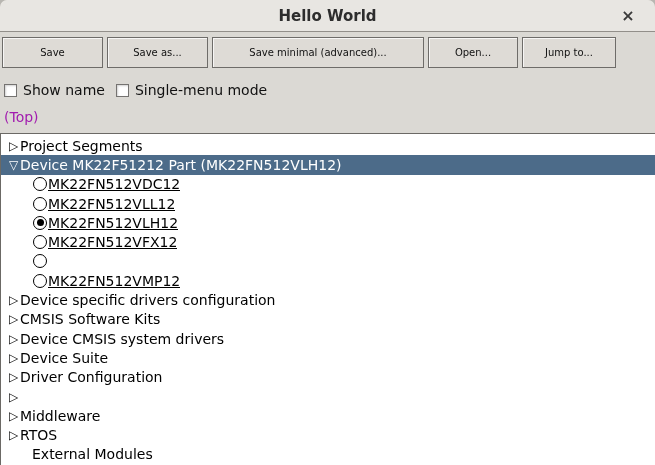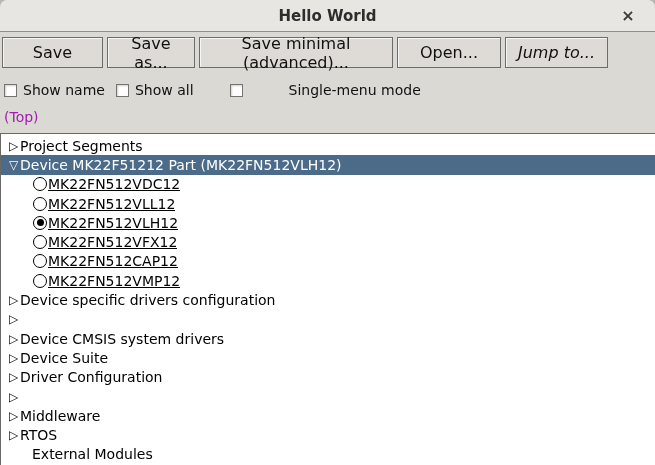--- a/index.html
+++ b/index.html
@@ -32,29 +32,29 @@
   
   .toolbar{
     flex:none;display:flex;gap:4px;
     padding:5px 2px 0 2px;
   }
   .btn{
     height:31px;box-sizing:border-box;
     background:#dedbd6;
     border:1px solid #6e6c69;
     box-shadow:inset 1px 1px 0 rgba(255,255,255,0.75);
-    font-family:inherit;font-size:16px;color:#111;
+    font-family:inherit;font-size:10px;color:#111;
     display:flex;align-items:center;justify-content:center;
     padding:0 6px;
   }
   .btn:nth-child(1){width:101px;}
-  .btn:nth-child(2){width:88px;}
-  .btn:nth-child(3){width:194px;}
-  .btn:nth-child(4){width:104px;}
-  .btn:nth-child(5){width:103px;font-style:italic;}
+  .btn:nth-child(2){width:101px;}
+  .btn:nth-child(3){width:212px;}
+  .btn:nth-child(4){width:90px;}
+  .btn:nth-child(5){width:94px;}
   
   .options{
     flex:none;display:flex;align-items:center;
     margin-top:13px;padding-left:4px;height:18px;text-align:center;
   }
   .cb-item{display:flex;align-items:center;}
   .cb-item:nth-child(2){margin-left:11px;}
   .cb-item:nth-child(3){margin-left:36px;gap:40px;}
   .cb-box{
     width:13px;height:13px;flex:none;box-sizing:border-box;
@@ -118,24 +118,20 @@
       <button class="btn">Jump to...</button>
     </div>
 
   <div class="options">
       <span class="cb-item">
         <span class="cb-box"></span>
         <span class="cb-label">Show name</span>
       </span>
       <span class="cb-item">
         <span class="cb-box"></span>
-        <span class="cb-label">Show all</span>
-      </span>
-      <span class="cb-item">
-        <span class="cb-box"></span>
         <span class="cb-label">Single-menu mode</span>
       </span>
     </div>
 
   <div class="top-label">(Top)</div>
 
   <div class="tree">
       <div class="tree-row">
         <span class="expander">▷</span>
         <span class="row-label">Project Segments</span>
@@ -155,32 +151,32 @@
       <div class="tree-row radio-row">
         <span class="radio checked"></span>
         <span class="row-label">MK22FN512VLH12</span>
       </div>
       <div class="tree-row radio-row">
         <span class="radio"></span>
         <span class="row-label">MK22FN512VFX12</span>
       </div>
       <div class="tree-row radio-row">
         <span class="radio"></span>
-        <span class="row-label">MK22FN512CAP12</span>
       </div>
       <div class="tree-row radio-row">
         <span class="radio"></span>
         <span class="row-label">MK22FN512VMP12</span>
       </div>
       <div class="tree-row">
         <span class="expander">▷</span>
         <span class="row-label">Device specific drivers configuration</span>
       </div>
       <div class="tree-row">
         <span class="expander">▷</span>
+        <span class="row-label">CMSIS Software Kits</span>
       </div>
       <div class="tree-row">
         <span class="expander">▷</span>
         <span class="row-label">Device CMSIS system drivers</span>
       </div>
       <div class="tree-row">
         <span class="expander">▷</span>
         <span class="row-label">Device Suite</span>
       </div>
       <div class="tree-row">

